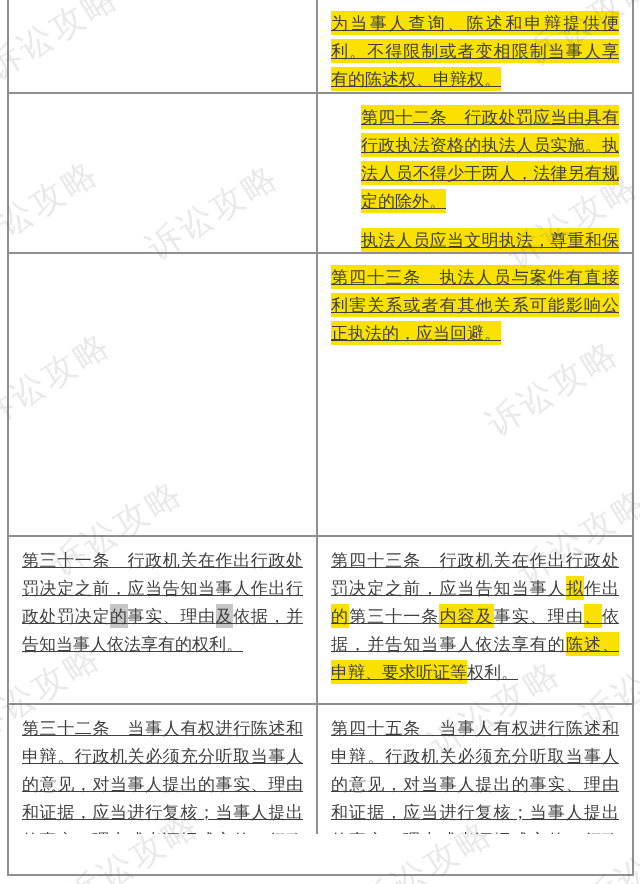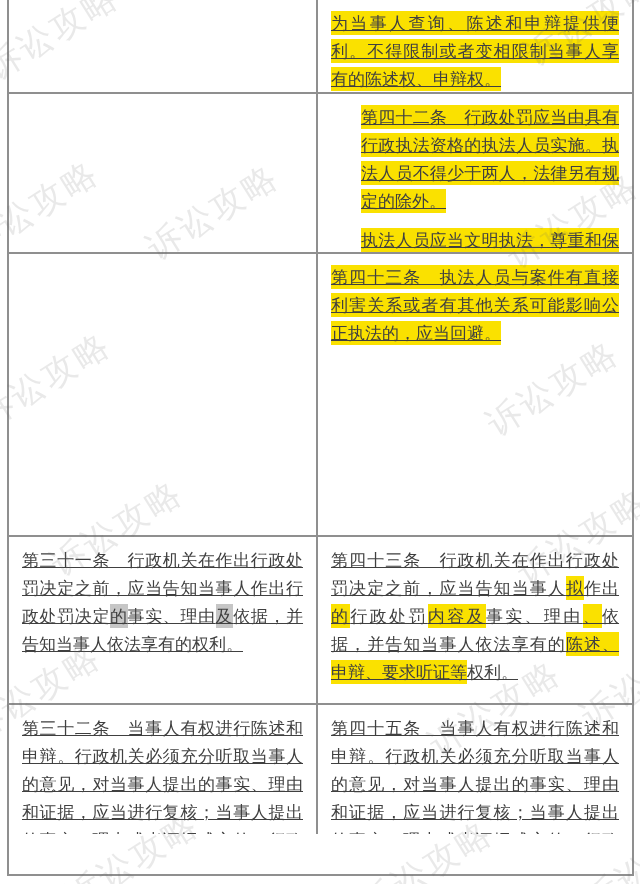--- a/index.html
+++ b/index.html
@@ -119,21 +119,21 @@
       <div class="t-cell c-left"></div>
       <div class="t-cell c-right">
         <p><mark class="hl-y">第四十三条　执法人员与案件有直接利害关系或者有其他关系可能影响公正执法的，应当回避。</mark></p>
       </div>
     </div>
     <div class="t-row" style="height: 168px;">
       <div class="t-cell c-left">
         <p><span>第三十一条　行政机关在作出行政处罚决定之前，应当告知当事人作出行政处罚决定</span><mark class="hl-g">的</mark><span>事实、理由</span><mark class="hl-g">及</mark><span>依据，并告知当事人依法享有的权利。</span></p>
       </div>
       <div class="t-cell c-right">
-        <p><span>第四十三条　行政机关在作出行政处罚决定之前，应当告知当事人</span><mark class="hl-y">拟</mark><span>作出</span><mark class="hl-y">的</mark><span>行政处罚</span><mark class="hl-y">内容及</mark><span>事实、理由</span><mark class="hl-y">、</mark><span>依据，并告知当事人依法享有的</span><mark class="hl-y">陈述、申辩、要求听证等</mark><span>权利。</span></p>
+        <p><span>第四十三条　行政机关在作出行政处罚决定之前，应当告知当事人</span><mark class="hl-y">拟</mark><span>作出</span><mark class="hl-y">的</mark><span>第三十一条</span><mark class="hl-y">内容及</mark><span>事实、理由</span><mark class="hl-y">、</mark><span>依据，并告知当事人依法享有的</span><mark class="hl-y">陈述、申辩、要求听证等</mark><span>权利。</span></p>
       </div>
     </div>
     <div class="t-row" style="height: 131px;">
       <div class="t-cell c-left">
         <p><span>第三十二条　当事人有权进行陈述和申辩。行政机关必须充分听取当事人的意见，对当事人提出的事实、理由和证据，应当进行复核；当事人提出的事实、理由或者证据成立的，行政机关应当采纳。</span></p>
       </div>
       <div class="t-cell c-right">
         <p><span>第四十五条　当事人有权进行陈述和申辩。行政机关必须充分听取当事人的意见，对当事人提出的事实、理由和证据，应当进行复核；当事人提出的事实、理由或者证据成立的，行政机关应当采纳。</span></p>
       </div>
     </div>

